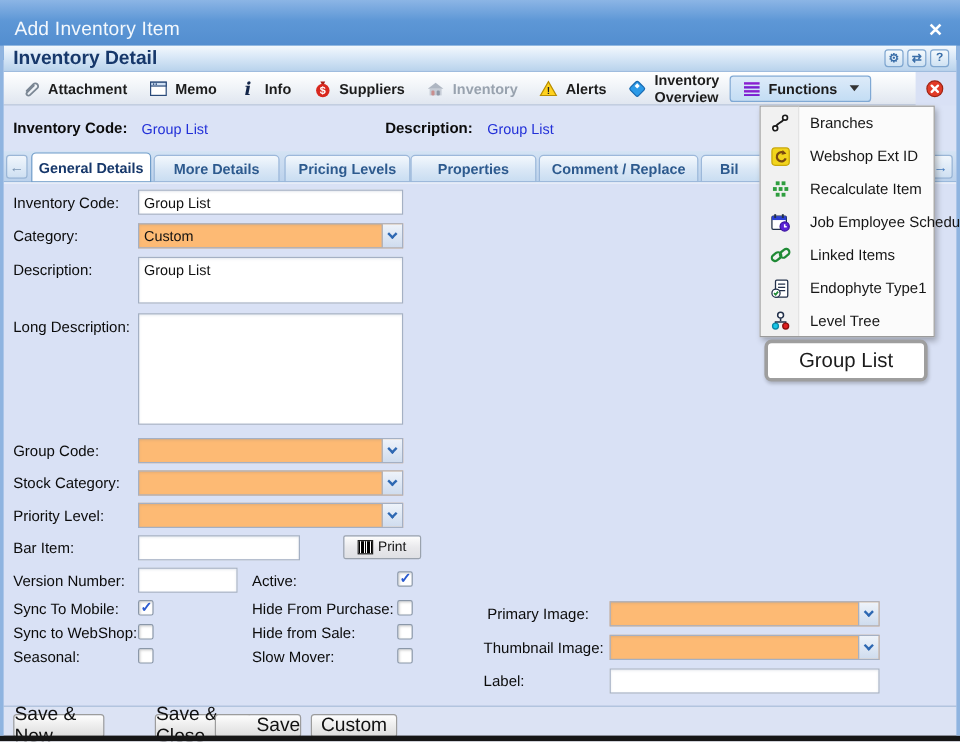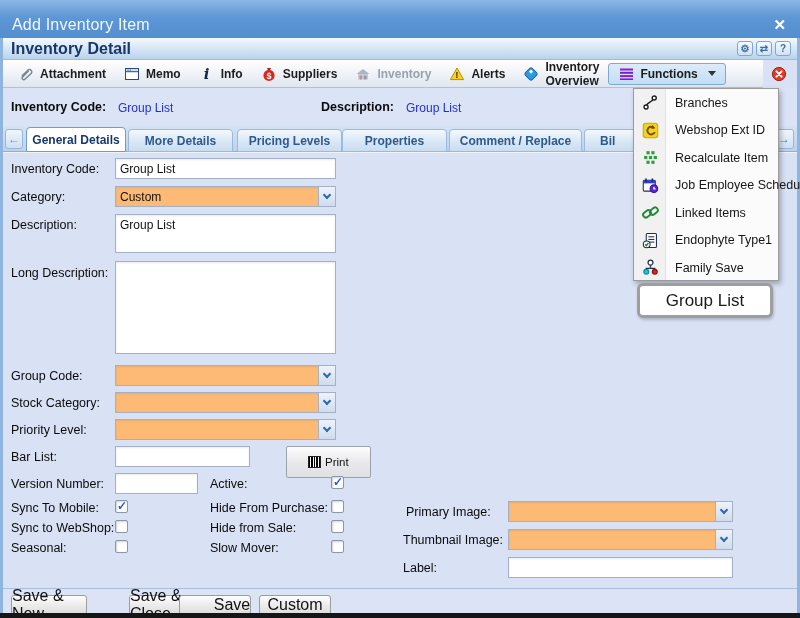--- a/index.html
+++ b/index.html
@@ -67,21 +67,21 @@
   .combo { position:absolute; height:21px; background:#fdba74; border:1px solid #a4b0c4; display:flex;
     box-shadow:inset 0 1px 2px rgba(60,80,120,.12); }
   .combo .val { flex:1; font-size:12px; color:#111; padding:3px 4px 0 4px; overflow:hidden; white-space:nowrap; }
   .combo .dbtn { width:17px; background:linear-gradient(#eef3fa,#cfdcee); border-left:1px solid #a4b0c4;
     display:flex; align-items:center; justify-content:center; }
   .chev { width:6px; height:6px; border-right:2px solid #2e68b2; border-bottom:2px solid #2e68b2;
     transform:rotate(45deg); margin-top:-3px; }
   .cb { position:absolute; width:13px; height:13px; background:#fff; border:1px solid #8a97a8; border-radius:2px;
     box-shadow:inset 1px 1px 2px rgba(0,0,0,.18); }
   .cb.checked::after { content:"✓"; position:absolute; left:1px; top:-2px; color:#2a5ad0; font-size:12px; font-weight:bold; }
-  .printbtn { position:absolute; height:32px; display:flex; align-items:center; gap:4px; padding:0 21px;
+  .printbtn { position:absolute; height:20px; display:flex; align-items:center; gap:4px; padding:0 11px;
     background:linear-gradient(#fdfdfd,#e9e9ec 50%,#dfe0e4); border:1px solid #9aa2ad; border-radius:2px;
     font-size:11.5px; color:#111; }
   .barcode { width:13px; height:12px; background:repeating-linear-gradient(90deg,#000 0 1px,#fff 1px 2px,#000 2px 4px,#fff 4px 5px); border:1px solid #222; }
 
   
   .footer { position:absolute; left:3px; top:588px; width:794px; height:25px; background:#dce3f4; border-top:1px solid #a9bcd9; }
   .fbtn { position:absolute; top:6px; height:20px; background:linear-gradient(#fefefe,#ececec 50%,#dcdcdc);
     border:1px solid #9c9c9c; border-radius:3px; font-size:16px; color:#111;
     display:flex; align-items:center; justify-content:center; }
   .bottomstrip { position:absolute; left:0; top:613px; width:800px; height:5px; background:#161616; }
@@ -277,21 +277,21 @@
   </div>
 
   <span class="flabel" style="left:11px; top:423px;">Priority Level:</span>
   <div class="combo" style="left:115px; top:419px; width:221px;">
     <span class="val"></span>
     <span class="dbtn">
         <i class="chev"></i>
       </span>
   </div>
 
-  <span class="flabel" style="left:11px; top:450px;">Bar List:</span>
+  <span class="flabel" style="left:11px; top:450px;">Bar Item:</span>
   <input class="ti" style="left: 115px; top: 446px; width: 135px; height: 21px;" value="">
   <div class="printbtn" style="left:286px; top:446px;">
     <span class="barcode"></span>
     <span>Print</span>
   </div>
 
   <span class="flabel" style="left:11px; top:477px;">Version Number:</span>
   <input class="ti" style="left: 115px; top: 473px; width: 83px; height: 21px;" value="">
   <span class="flabel" style="left:210px; top:477px;">Active:</span>
   <span class="cb checked" style="left:331px; top:476px;"></span>
@@ -409,19 +409,19 @@
     </div>
     <div class="mitem">
       <span class="mic">
         <svg width="17" height="17" viewBox="0 0 16 16">
             <path d="M8 5.8 V8 M4 10 V8.8 H12 V10" fill="none" stroke="#22304a" stroke-width="1.2"></path>
             <circle cx="8" cy="3.4" r="2.3" fill="#fff" stroke="#22304a" stroke-width="1.2"></circle>
             <circle cx="4" cy="12" r="2.3" fill="#18c6e8" stroke="#0a8aa8" stroke-width="1.1"></circle>
             <circle cx="12" cy="12" r="2.3" fill="#e02020" stroke="#8e0f0f" stroke-width="1.1"></circle>
           </svg>
       </span>
-      <span class="mlabel">Family Save</span>
+      <span class="mlabel">Level Tree</span>
     </div>
   </div>
 
   <div class="tooltip">Group List</div>
 
 </div>
 
 </body></html>

